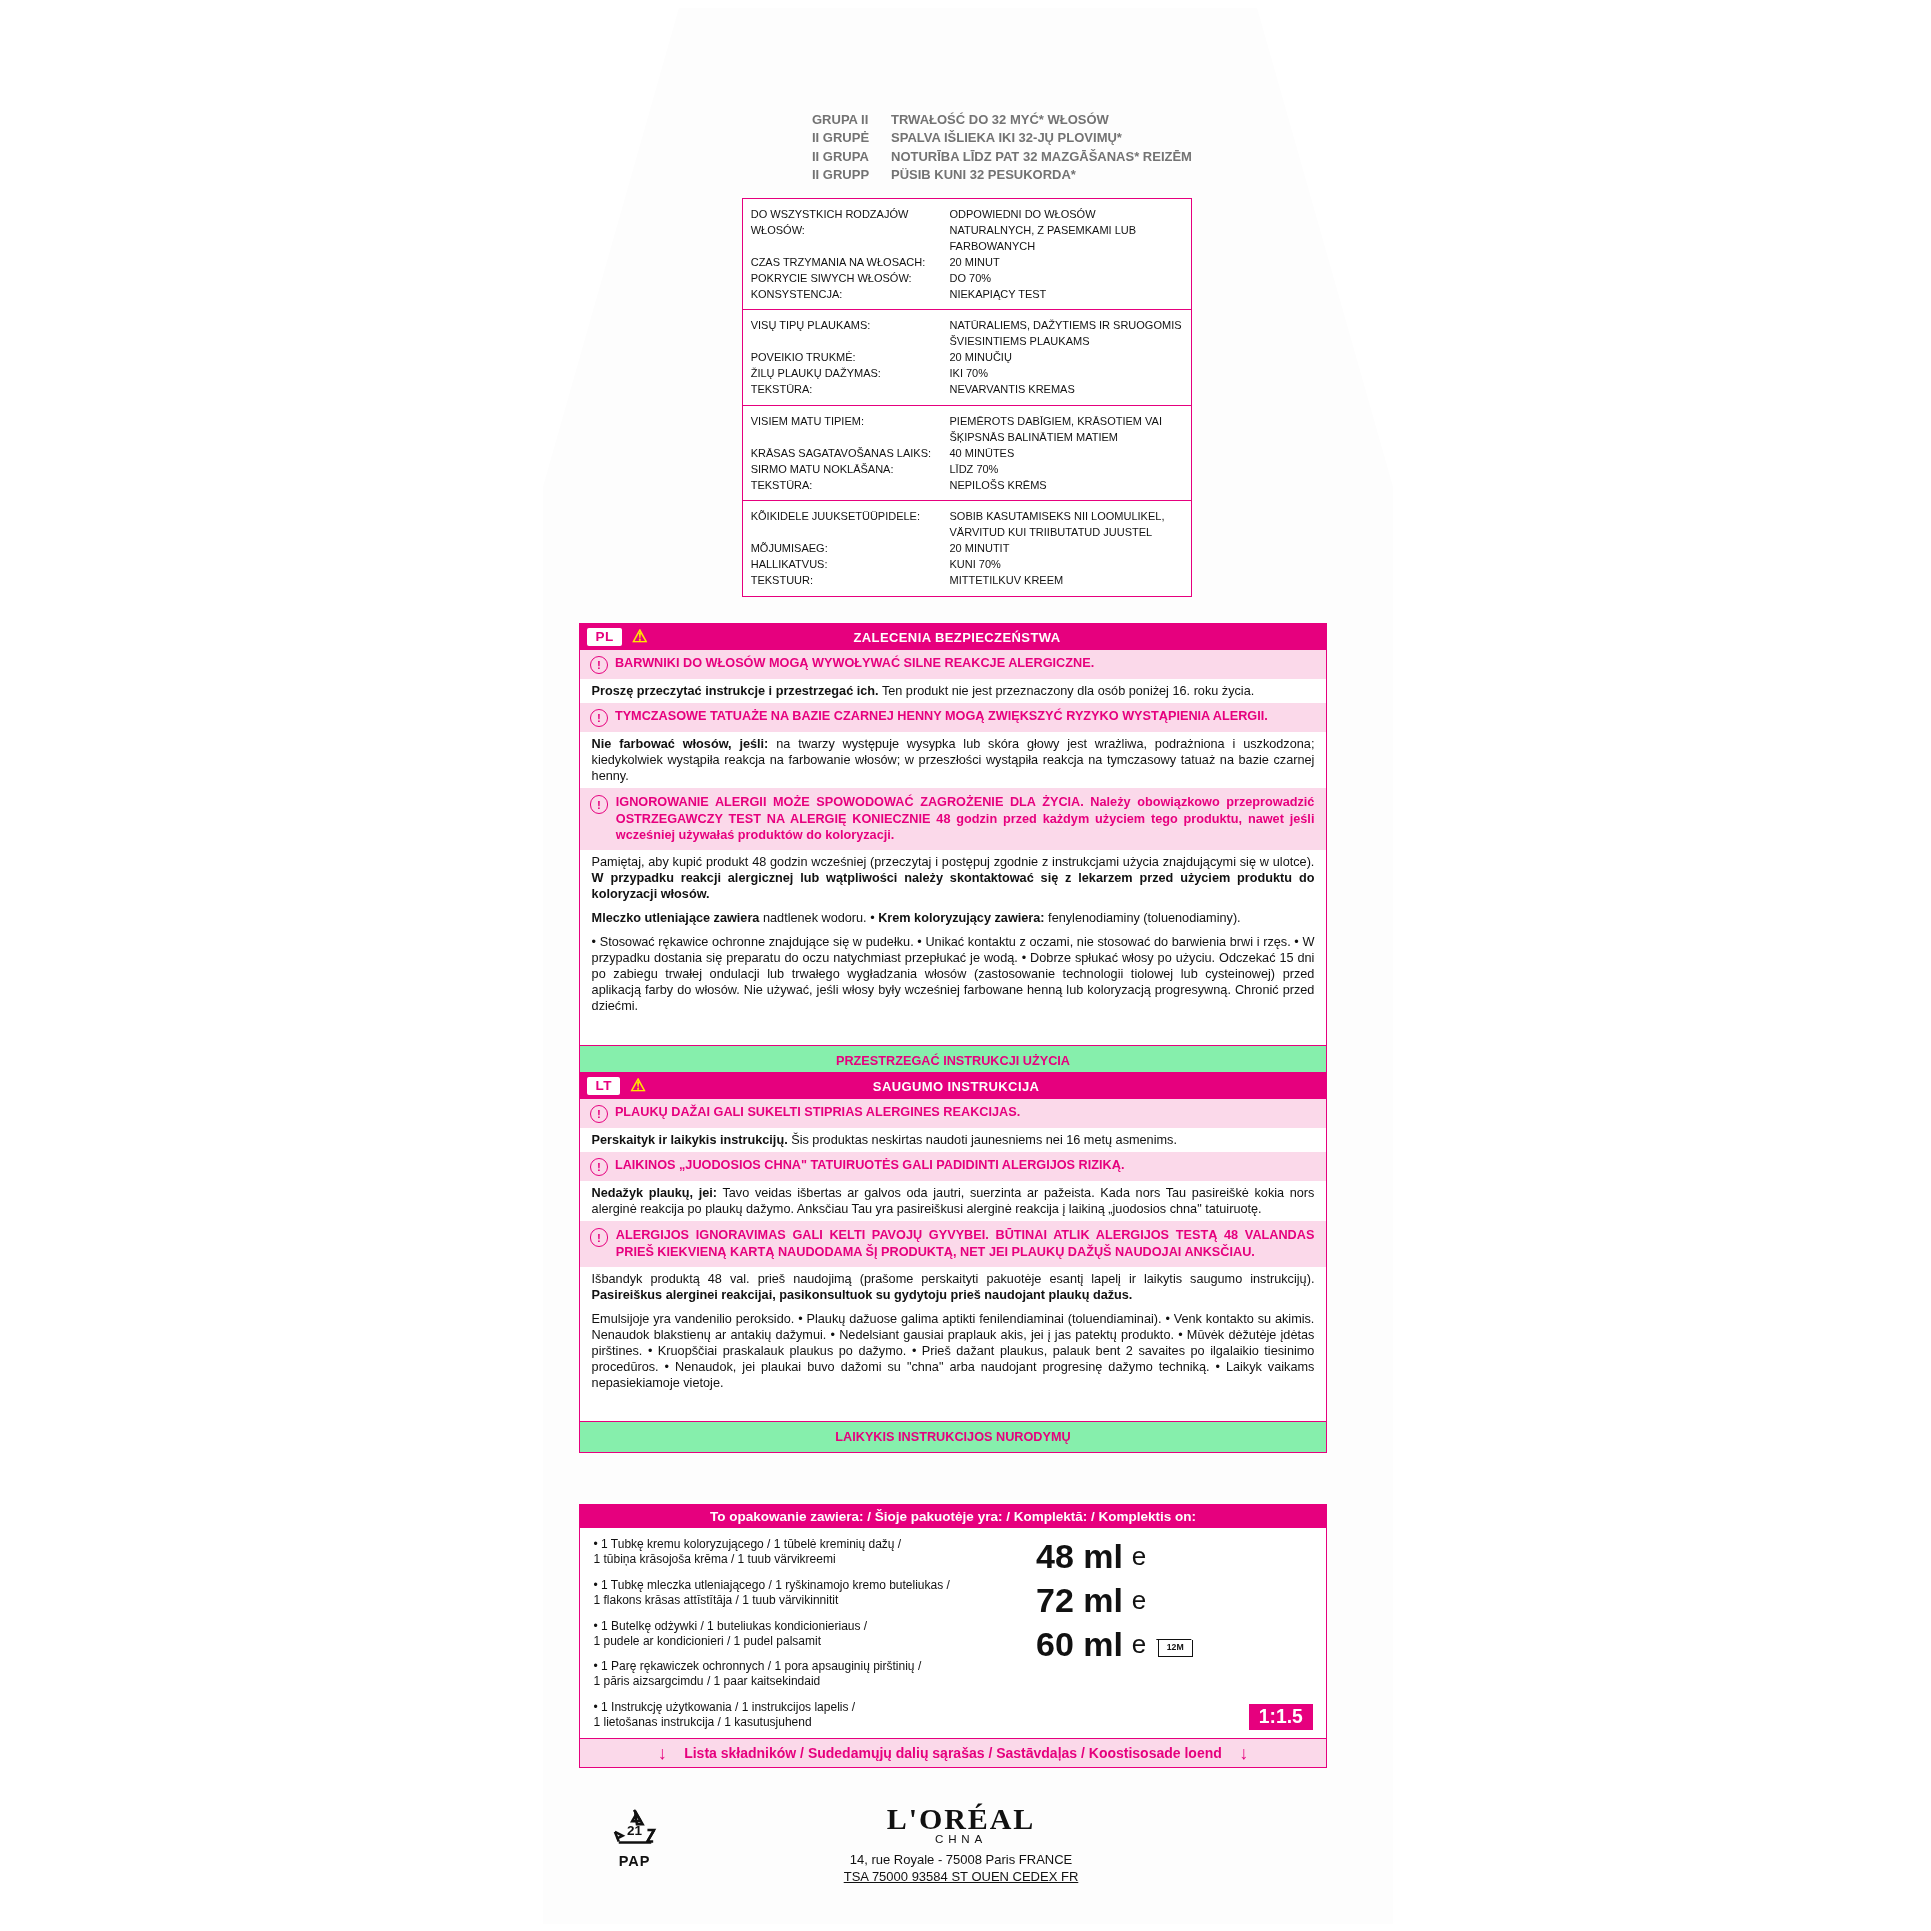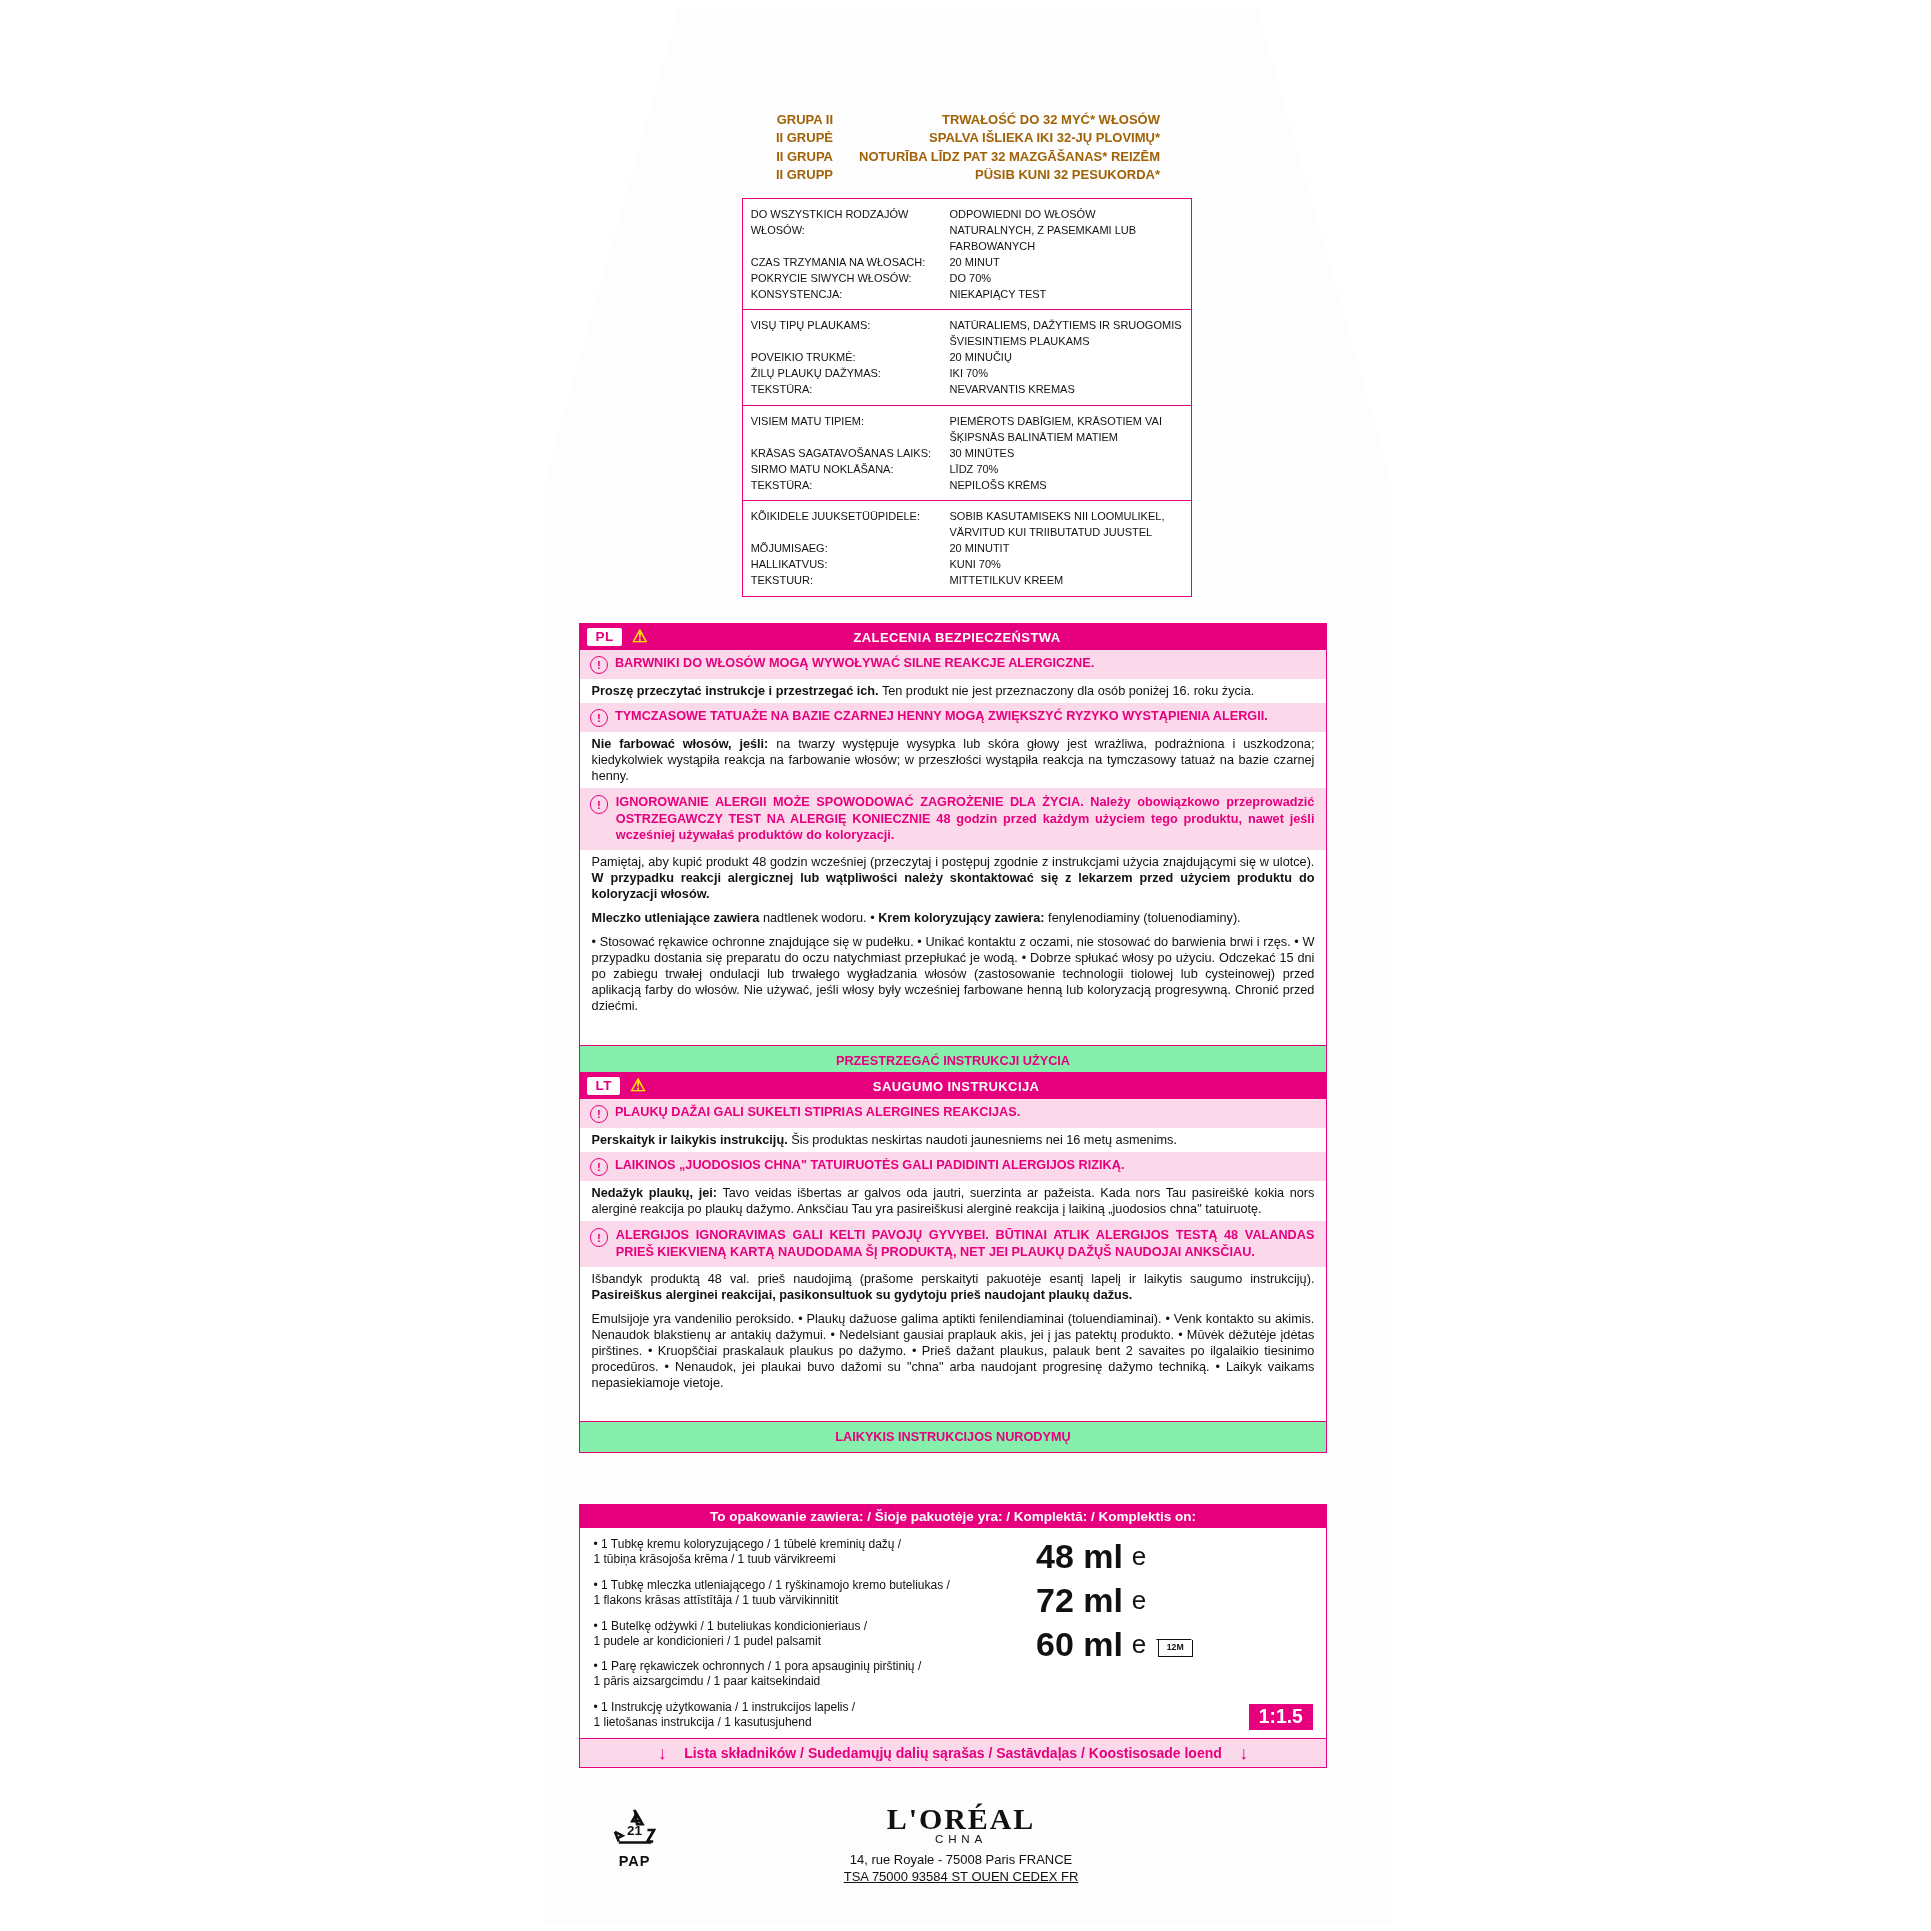--- a/index.html
+++ b/index.html
@@ -7,22 +7,22 @@
   .page{position:relative;width:1931px;height:1931px;overflow:hidden;}
   
   .carton-shape{
     position:absolute;left:543px;top:7.7px;width:850px;height:1916px;
     background:#fdfdfd;
     clip-path:polygon(16% 0%, 84% 0%, 100% 25%, 100% 100%, 0% 100%, 0% 25%);
   }
 
   
   .group-head{
-    position:absolute;left:754px;top:111px;width:406px;
-    font-size:13px;line-height:18.3px;color:#a16207;font-weight:bold;text-align:right;
+    position:absolute;left:812px;top:111px;width:406px;
+    font-size:13px;line-height:18.3px;color:#737373;font-weight:bold;
   }
   .group-head .row{display:flex;}
   .group-head .gcol{width:79px;flex:0 0 79px;}
   .group-head .tcol{flex:1 1 auto;}
 
   
   .spec{
     position:absolute;left:742px;top:198px;width:448px;
     border:1.5px solid #e6007e;background:#fff;
   }
@@ -190,21 +190,21 @@
       </div>
     </div>
 
     <div class="block">
       <div class="r">
         <div class="k">VISIEM MATU TIPIEM:</div>
         <div class="v">PIEMĒROTS DABĪGIEM, KRĀSOTIEM VAI ŠĶIPSNĀS BALINĀTIEM MATIEM</div>
       </div>
       <div class="r">
         <div class="k">KRĀSAS SAGATAVOŠANAS LAIKS:</div>
-        <div class="v">30 MINŪTES</div>
+        <div class="v">40 MINŪTES</div>
       </div>
       <div class="r">
         <div class="k">SIRMO MATU NOKLĀŠANA:</div>
         <div class="v">LĪDZ 70%</div>
       </div>
       <div class="r">
         <div class="k">TEKSTŪRA:</div>
         <div class="v">NEPILOŠS KRĒMS</div>
       </div>
     </div>

